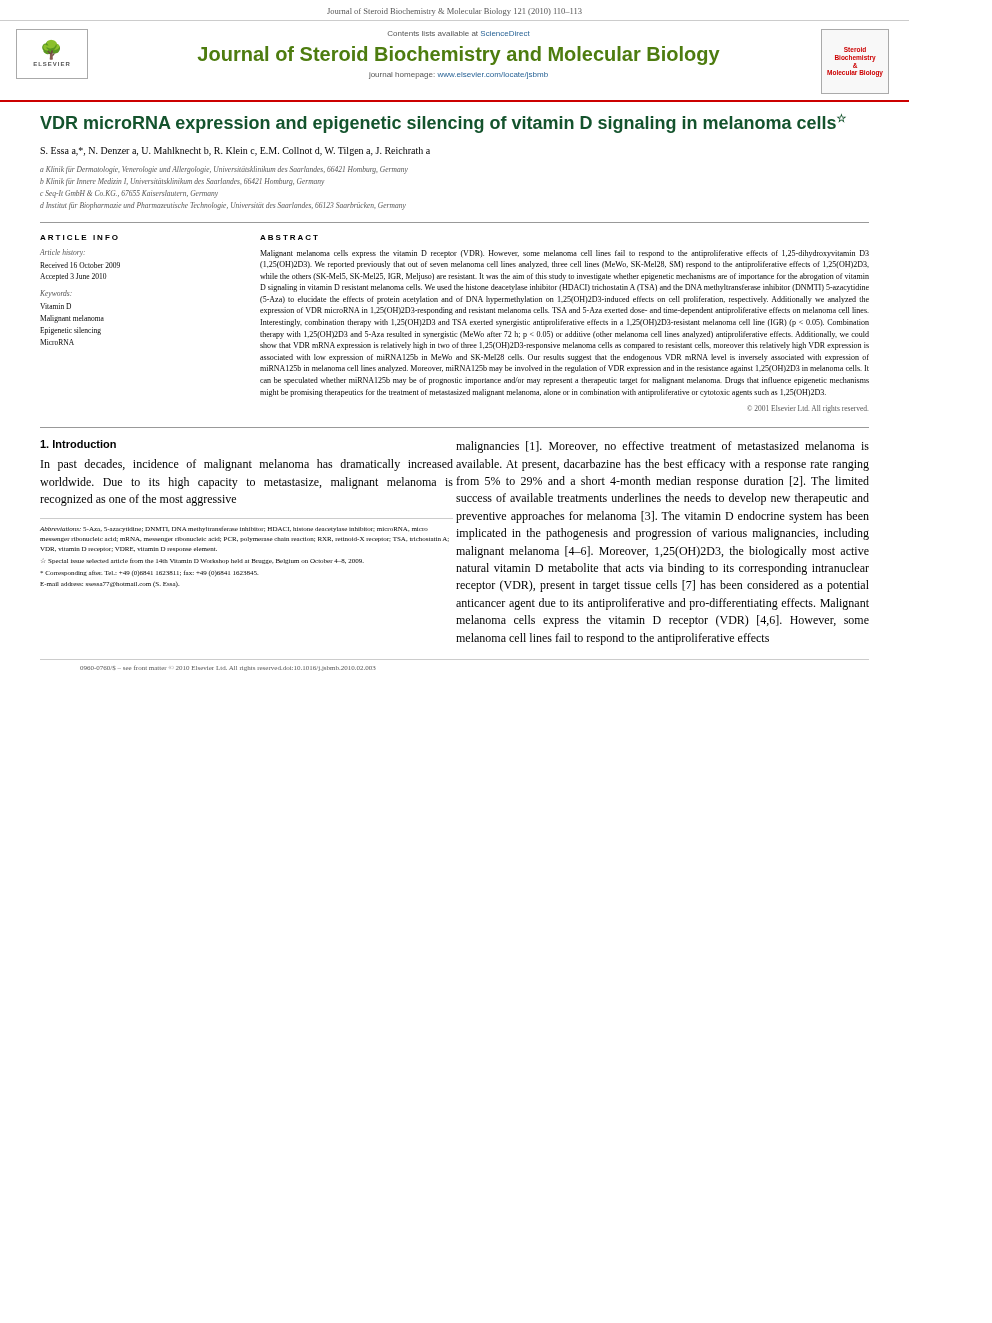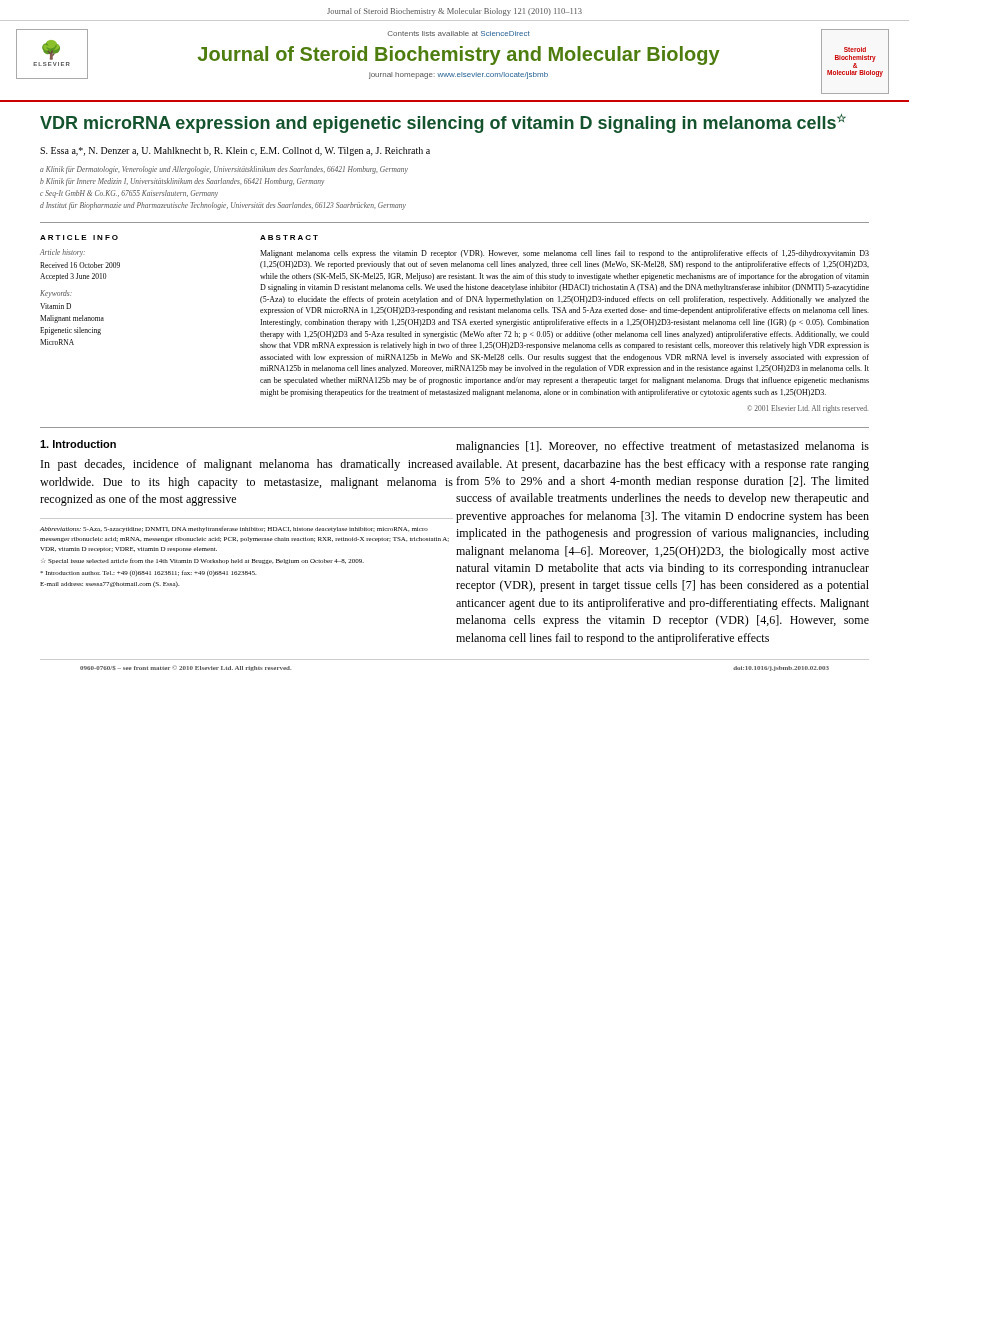--- a/index.html
+++ b/index.html
@@ -259,24 +259,22 @@
       font-size: 7px;
       color: #000;
       line-height: 1.4;
       margin-bottom: 2px;
     }
     .bottom-bar {
       margin-top: 8px;
       border-top: 1px solid #ccc;
       padding: 4px 40px;
       display: flex;
-      justify-content: space-between;
       font-size: 7px;
       color: #555;
-      font-weight: bold;
     }
   </style>
 </head>
 <body>
 
 <div class="page-wrapper">
 
   <div class="top-bar">
     <span>Journal of Steroid Biochemistry &amp; Molecular Biology 121 (2010) 110–113</span>
   </div>
@@ -370,21 +368,21 @@
           <p>In past decades, incidence of malignant melanoma has dramatically increased worldwide. Due to its high capacity to metastasize, malignant melanoma is recognized as one of the most aggressive</p>
         </div>
 
         <div class="footnotes-area">
           <div class="footnote-text">
             <em>Abbreviations:</em>
             <span>5-Aza, 5-azacytidine; DNMTI, DNA methyltransferase inhibitor; HDACI, histone deacetylase inhibitor; microRNA, micro messenger ribonucleic acid; mRNA, messenger ribonucleic acid; PCR, polymerase chain reaction; RXR, retinoid-X receptor; TSA, trichostatin A; VDR, vitamin D receptor; VDRE, vitamin D response element.</span>
           </div>
           <div class="footnote-text">☆ Special issue selected article from the 14th Vitamin D Workshop held at Brugge, Belgium on October 4–8, 2009.</div>
           <div class="footnote-text">
-            <span>* Introduction author.</span>
+            <span>* Corresponding after.</span>
             <span>Tel.: +49 (0)6841 1623811; fax: +49 (0)6841 1623845.</span>
           </div>
           <div class="footnote-text">
             <span>E-mail address:</span>
             <span>ssessa77@hotmail.com (S. Essa).</span>
           </div>
         </div>
       </div>
 
       <div class="body-right">

